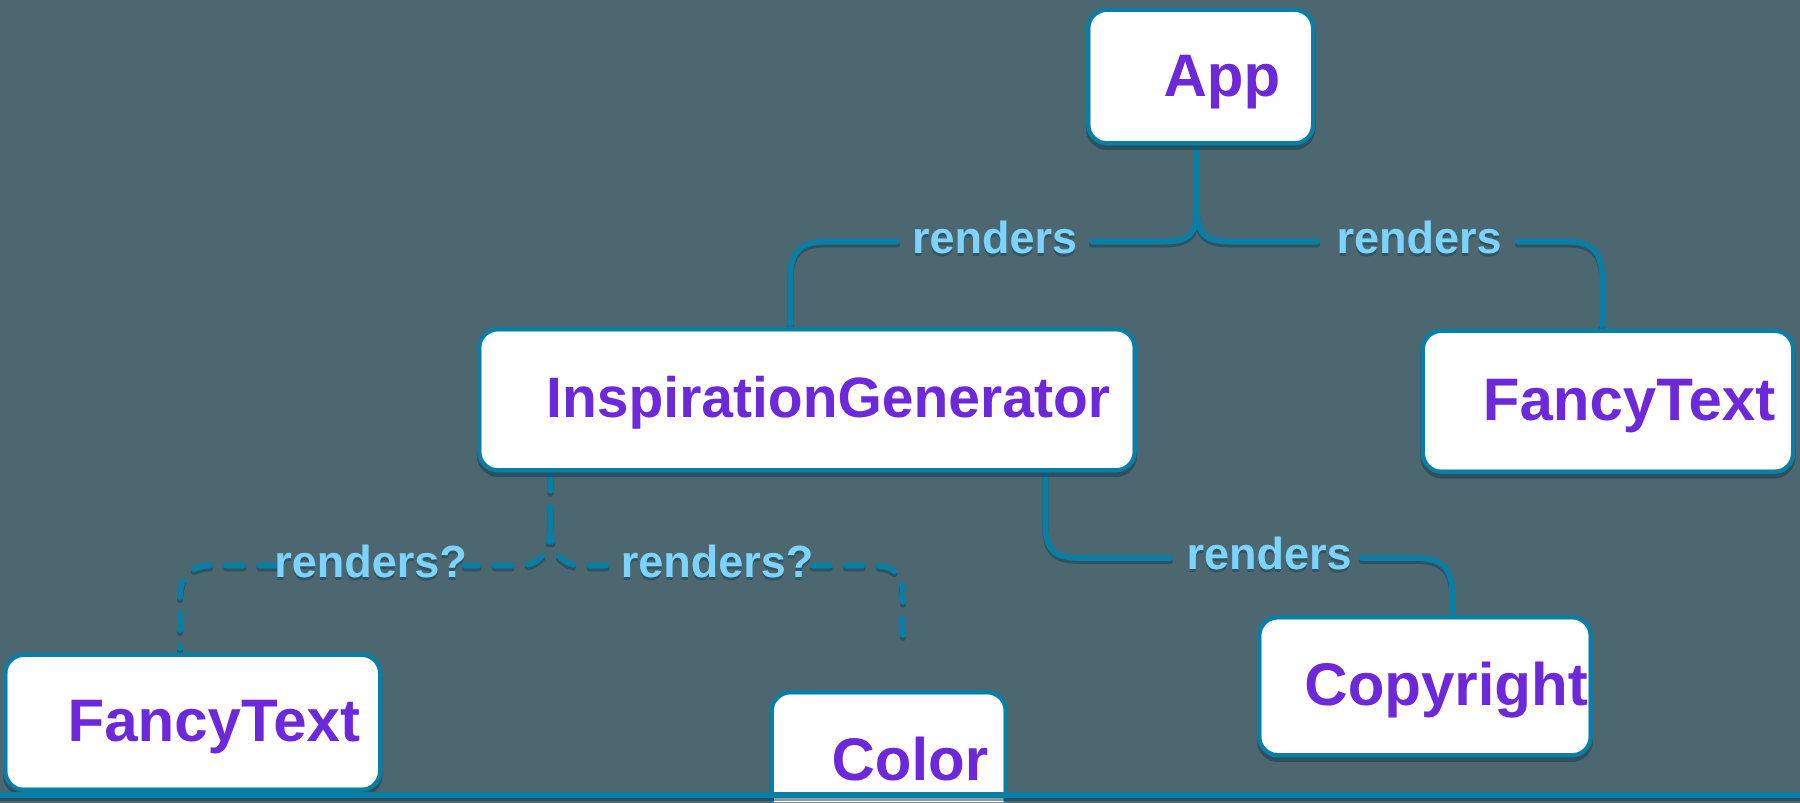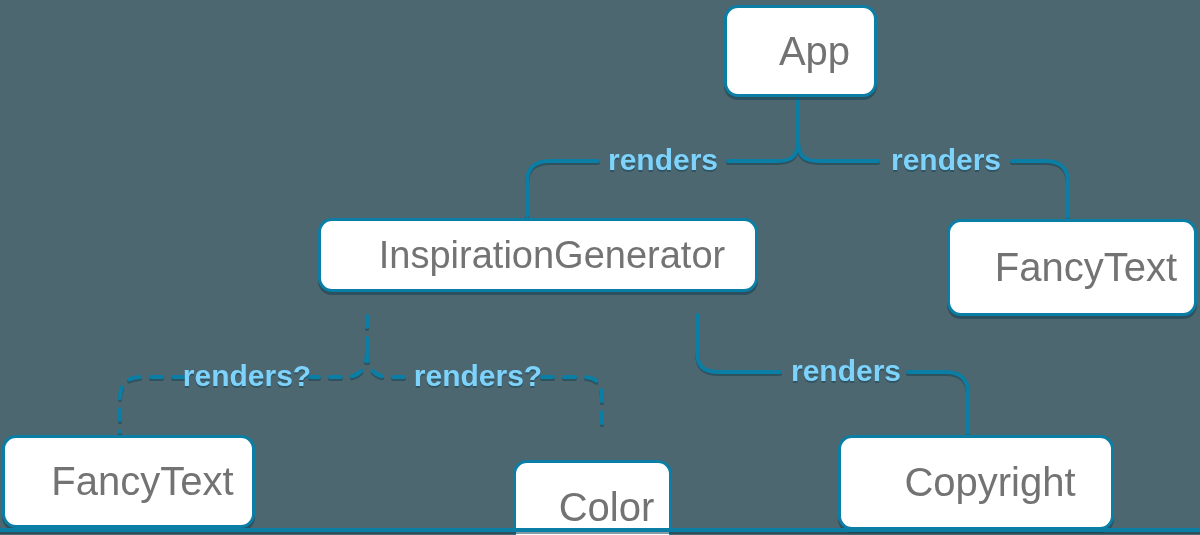--- a/index.html
+++ b/index.html
@@ -23,34 +23,34 @@
   }
   .node {
     position: absolute;
     background: #FFFFFF;
     border: 3px solid #0A7EA4;
     border-radius: 14px;
     box-shadow: 0 3px 0 rgba(13,58,75,0.5);
     display: flex;
     align-items: center;
     justify-content: center;
-    color: #737373;
+    color: #6d28d9;
     font-size: 40px;
-    font-weight: 400;
+    font-weight: 700;
     box-sizing: border-box;
     white-space: nowrap;
     padding-left: 28px;
   }
   .node.long { font-size: 38px; }
   .node-app        { left: 724px; top: 5px;   width: 153px; height: 92px; }
-  .node-insp       { left: 318px; top: 218px; width: 440px; height: 74px; }
+  .node-insp       { left: 318px; top: 218px; width: 440px; height: 97px; }
   .node-fancy-top  { left: 947px; top: 219px; width: 250px; height: 97px; }
   .node-fancy-bot  { left: 2px;   top: 435px; width: 253px; height: 93px; }
   .node-color      { left: 513px; top: 432px; width: 159px; height: 95px; margin-top: 28px; }
-  .node-copyright  { left: 838px; top: 435px; width: 276px; height: 95px; }
+  .node-copyright  { left: 838px; top: 410px; width: 224px; height: 95px; }
   .edge-label {
     position: absolute;
     transform: translate(-50%, -54%);
     color: #7dd3fc;
     font-size: 30px;
     font-weight: 600;
     text-shadow: 0 2px 0 rgba(13,58,75,0.4);
     white-space: nowrap;
   }
   .el-1 { left: 663px; top: 161px; }

